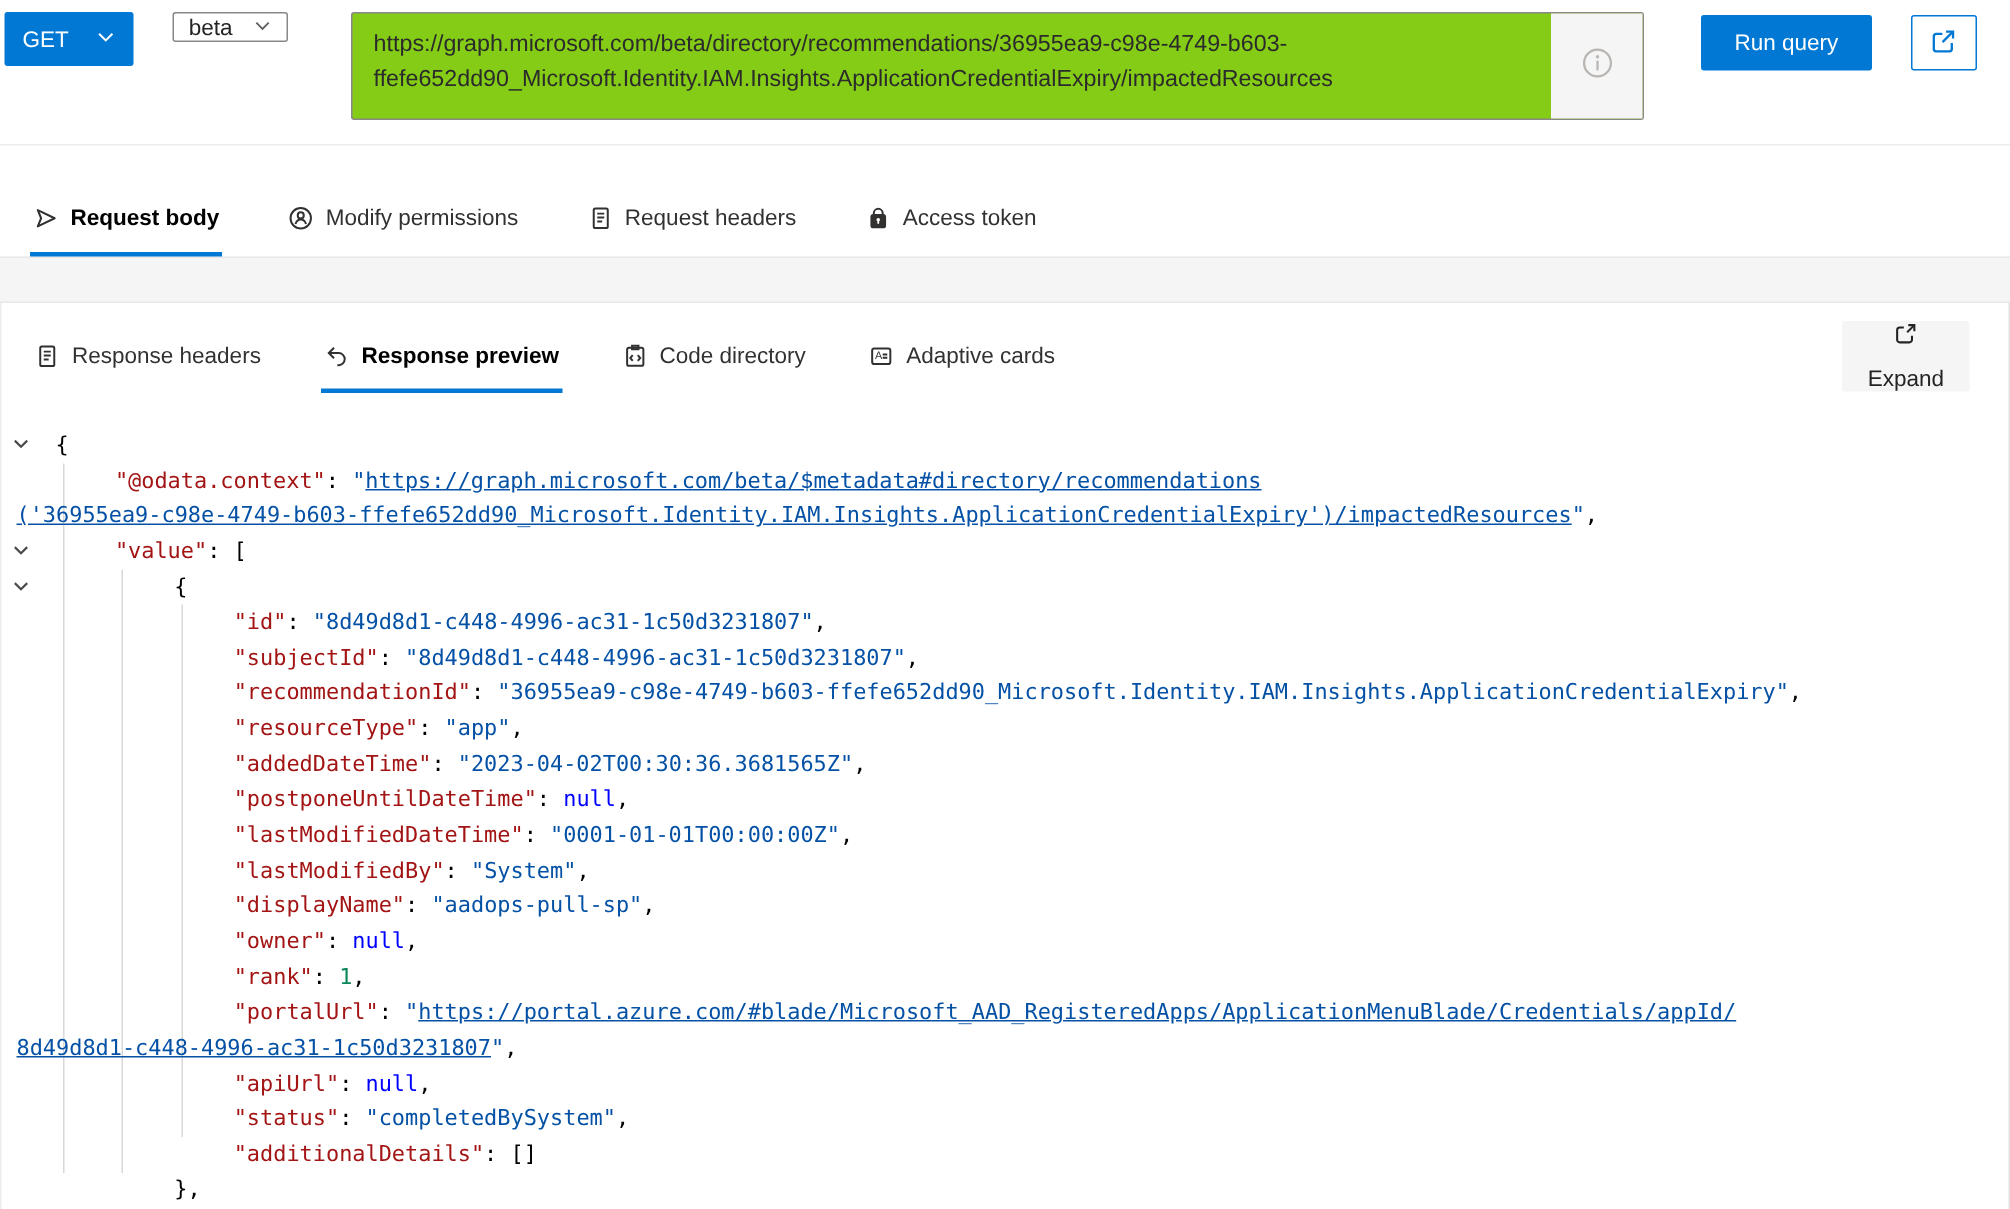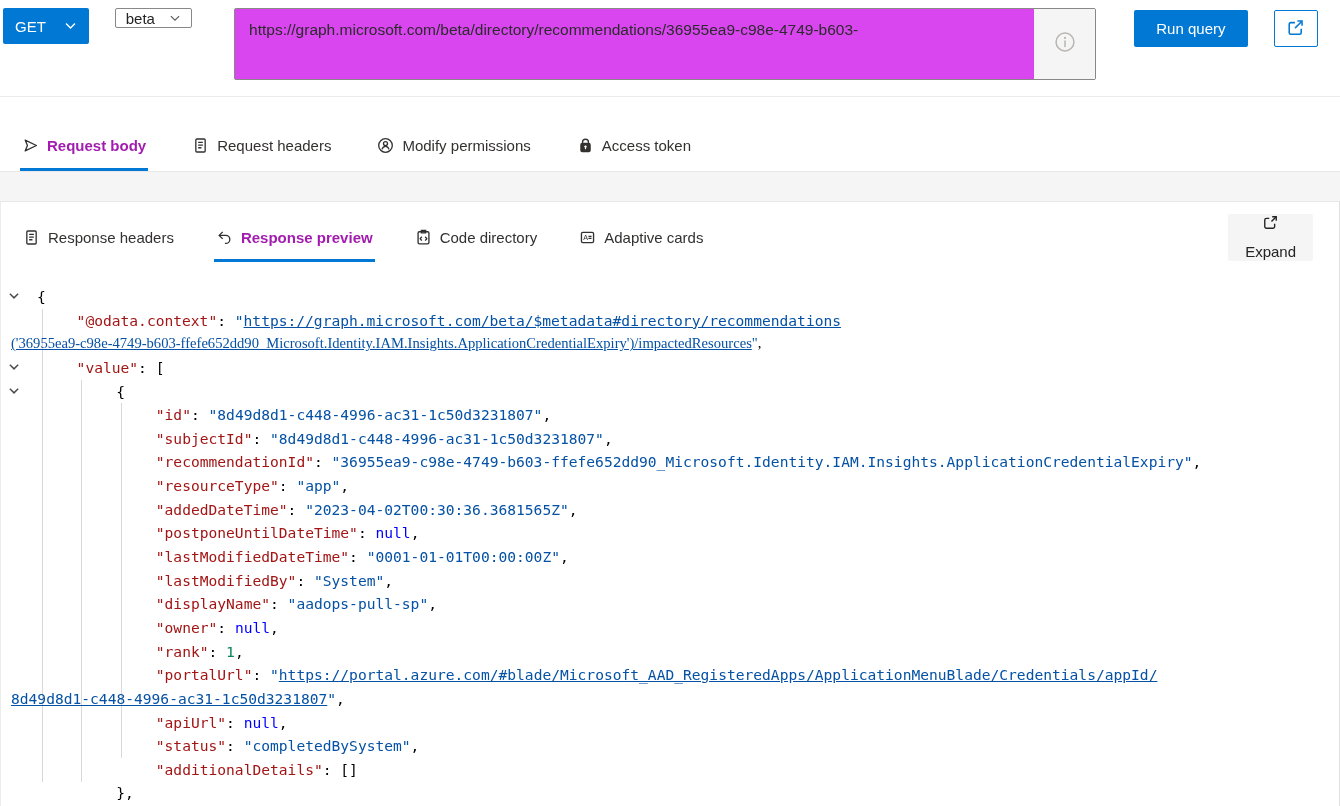--- a/index.html
+++ b/index.html
@@ -17,38 +17,38 @@
   .query-bar{display:flex;align-items:flex-start;padding:8px 22px 0 3px;height:97px;
     border-bottom:1px solid #ececec;gap:16px;}
   .method-btn{width:91px;height:36px;background:var(--c-accent);color:#fff;border:none;
     border-radius:2px;font-family:inherit;font-size:15px;display:flex;align-items:center;
     justify-content:space-between;padding:0 12px;cursor:pointer;}
   .version-btn{margin-left:10px;width:82px;height:20px;background:#fff;color:#242424;
     border:1px solid #8a8886;border-radius:2px;font-family:inherit;font-size:15px;
     display:flex;align-items:center;justify-content:space-between;padding:0 10px;cursor:pointer;}
   .version-btn .chev{color:#605e5c;}
   .url-box{margin-left:26px;width:935px;height:72px;border:1px solid #8a8886;border-radius:2px;
-    background:#d946ef;display:flex;position:relative;cursor:text;}
+    background:#84cc16;display:flex;position:relative;cursor:text;}
   .url-text{flex:1;padding:9px 6px 0 14px;font-size:15.5px;line-height:23px;color:#2b2b2b;
     white-space:nowrap;overflow:hidden;}
   .url-info{width:61px;background:#f5f5f5;display:flex;align-items:center;justify-content:center;
     color:#b8b5b2;}
   .run-btn{margin-left:22px;margin-top:2px;width:122px;height:37px;background:var(--c-accent);
     color:#fff;border:none;border-radius:2px;font-family:inherit;font-size:15px;cursor:pointer;}
   .share-btn{margin-left:10px;margin-top:2px;width:47px;height:37px;background:#fff;
     border:1px solid var(--c-accent);border-radius:2px;color:var(--c-accent);
     display:flex;align-items:center;justify-content:center;cursor:pointer;}
   
   .tabs-row{display:flex;align-items:flex-end;padding-left:20px;}
   .request-tabs{height:74px;gap:42px;}
   .tab{display:flex;align-items:center;gap:8px;background:none;border:none;cursor:pointer;
     font-family:inherit;font-size:15px;color:#323130;padding:0 2px 14px 2px;
     border-bottom:3px solid transparent;}
   .tab .tab-icon{display:flex;color:#323130;}
-  .tab.active{font-weight:bold;color:#a21caf;border-bottom-color:var(--c-accent);text-align:right;}
+  .tab.active{font-weight:bold;color:#000000;border-bottom-color:var(--c-accent);text-align:right;}
   .spacer-band{height:31px;background:#f5f5f5;border-top:1px solid #e8e8e8;border-bottom:1px solid #e8e8e8;}
   
   .response-card{height:644px;border-left:1px solid #ececec;border-right:1px solid #e1e1e1;}
   .response-tabs-row{display:flex;align-items:flex-end;height:60px;padding:0 26px 0 20px;}
   .response-tabs{display:flex;align-items:flex-end;gap:38px;}
   .response-tabs .tab{padding-bottom:13px;}
   .expand-btn{margin-left:auto;align-self:flex-start;margin-top:12px;height:47px;
     background:#f5f5f5;border:none;border-radius:2px;font-family:inherit;font-size:15px;
     color:#242424;display:flex;align-items:center;gap:9px;padding:0 17px;cursor:pointer;flex-direction:column;}
   
@@ -82,20 +82,21 @@
       <span>beta</span>
       <span class="chev">
         <svg width="12" height="12" viewBox="0 0 16 16" fill="none" stroke="currentColor" stroke-width="1.6">
             <path d="M2.5 5.5 L8 11 L13.5 5.5"></path>
           </svg>
       </span>
     </button>
     <div class="url-box">
       <div class="url-text">
         <div>https://graph.microsoft.com/beta/directory/recommendations/36955ea9-c98e-4749-b603-</div>
+        <div>ffefe652dd90_Microsoft.Identity.IAM.Insights.ApplicationCredentialExpiry/impactedResources</div>
       </div>
       <div class="url-info">
         <span>
           <svg width="22" height="22" viewBox="0 0 16 16" fill="none" stroke="currentColor" stroke-width="1.1">
               <circle cx="8" cy="8" r="6.5"></circle>
               <path d="M8 7.3 V11.2" stroke-linecap="round"></path>
               <path d="M8 4.9 v0.1" stroke-linecap="round" stroke-width="1.6"></path>
             </svg>
         </span>
       </div>
@@ -117,35 +118,35 @@
         <span class="tab-icon">
           <svg width="17" height="17" viewBox="0 0 16 16" fill="none" stroke="currentColor" stroke-width="1.25">
             <path d="M3 2.9 L13.6 8 L3 13.1 L5.1 8 Z" stroke-linejoin="round"></path>
           </svg>
         </span>
         <span class="tab-label">Request body</span>
       </button>
       <button class="tab">
         <span class="tab-icon">
           <svg width="17" height="17" viewBox="0 0 16 16" fill="none" stroke="currentColor" stroke-width="1.25">
-            <rect x="3.6" y="1.9" width="8.8" height="12.2" rx="1"></rect>
-            <path d="M5.8 5.1h4.4 M5.8 7.6h4.4 M5.8 10.1h3.1"></path>
-          </svg>
-        </span>
-        <span class="tab-label">Request headers</span>
-      </button>
-      <button class="tab">
-        <span class="tab-icon">
-          <svg width="17" height="17" viewBox="0 0 16 16" fill="none" stroke="currentColor" stroke-width="1.25">
             <circle cx="8" cy="8" r="6.4"></circle>
             <circle cx="8" cy="6.2" r="1.9"></circle>
             <path d="M4.7 11.6c.6-1.9 1.8-2.8 3.3-2.8s2.7.9 3.3 2.8"></path>
           </svg>
         </span>
         <span class="tab-label">Modify permissions</span>
+      </button>
+      <button class="tab">
+        <span class="tab-icon">
+          <svg width="17" height="17" viewBox="0 0 16 16" fill="none" stroke="currentColor" stroke-width="1.25">
+            <rect x="3.6" y="1.9" width="8.8" height="12.2" rx="1"></rect>
+            <path d="M5.8 5.1h4.4 M5.8 7.6h4.4 M5.8 10.1h3.1"></path>
+          </svg>
+        </span>
+        <span class="tab-label">Request headers</span>
       </button>
       <button class="tab">
         <span class="tab-icon">
           <svg width="17" height="17" viewBox="0 0 16 16" fill="none" stroke="currentColor" stroke-width="1.25">
             <path d="M5.2 6V4.9a2.8 2.8 0 0 1 5.6 0V6"></path>
             <rect x="3.7" y="6" width="8.6" height="7.7" rx="1.2" fill="currentColor"></rect>
             <circle cx="8" cy="9" r="1.1" fill="#fff" stroke="none"></circle>
             <path d="M8 9.6v1.9" stroke="#fff" stroke-width="1.1"></path>
           </svg>
         </span>
@@ -209,21 +210,21 @@
       </button>
     </div>
     <div class="code-viewer" id="code-viewer">
         <div class="indent-guide" style="left: 40.5px; top: 23.65px; height: 473px;"></div>
         <div class="indent-guide" style="left: 80px; top: 94.6px; height: 402.05px;"></div>
         <div class="indent-guide" style="left: 119.5px; top: 118.25px; height: 354.75px;"></div>
         <div class="code-line" style="padding-left: 36px;"><span class="gutter-chev"><svg width="12" height="12" viewBox="0 0 16 16" fill="none" stroke="currentColor" stroke-width="1.9">
               <path d="M2.5 5 L8 10.5 L13.5 5"></path>
             </svg></span><span class="tok-punc">{</span></div>
         <div class="code-line" style="padding-left: 75.6px;"><span class="tok-key">"@odata.context"</span><span class="tok-punc">: </span><span class="tok-str">"</span><span class="tok-link">https://graph.microsoft.com/beta/$metadata#directory/recommendations</span></div>
-        <div class="code-line" style="padding-left: 10px; font-family: Liberation Serif, serif;"><span class="tok-link">('36955ea9-c98e-4749-b603-ffefe652dd90_Microsoft.Identity.IAM.Insights.ApplicationCredentialExpiry')/impactedResources</span><span class="tok-str">"</span><span class="tok-punc">,</span></div>
+        <div class="code-line" style="padding-left: 10px;"><span class="tok-link">('36955ea9-c98e-4749-b603-ffefe652dd90_Microsoft.Identity.IAM.Insights.ApplicationCredentialExpiry')/impactedResources</span><span class="tok-str">"</span><span class="tok-punc">,</span></div>
         <div class="code-line" style="padding-left: 75.6px;"><span class="gutter-chev"><svg width="12" height="12" viewBox="0 0 16 16" fill="none" stroke="currentColor" stroke-width="1.9">
               <path d="M2.5 5 L8 10.5 L13.5 5"></path>
             </svg></span><span class="tok-key">"value"</span><span class="tok-punc">: [</span></div>
         <div class="code-line" style="padding-left: 115.2px;"><span class="gutter-chev"><svg width="12" height="12" viewBox="0 0 16 16" fill="none" stroke="currentColor" stroke-width="1.9">
               <path d="M2.5 5 L8 10.5 L13.5 5"></path>
             </svg></span><span class="tok-punc">{</span></div>
         <div class="code-line" style="padding-left: 154.8px;"><span class="tok-key">"id"</span><span class="tok-punc">: </span><span class="tok-str">"8d49d8d1-c448-4996-ac31-1c50d3231807"</span><span class="tok-punc">,</span></div>
         <div class="code-line" style="padding-left: 154.8px;"><span class="tok-key">"subjectId"</span><span class="tok-punc">: </span><span class="tok-str">"8d49d8d1-c448-4996-ac31-1c50d3231807"</span><span class="tok-punc">,</span></div>
         <div class="code-line" style="padding-left: 154.8px;"><span class="tok-key">"recommendationId"</span><span class="tok-punc">: </span><span class="tok-str">"36955ea9-c98e-4749-b603-ffefe652dd90_Microsoft.Identity.IAM.Insights.ApplicationCredentialExpiry"</span><span class="tok-punc">,</span></div>
         <div class="code-line" style="padding-left: 154.8px;"><span class="tok-key">"resourceType"</span><span class="tok-punc">: </span><span class="tok-str">"app"</span><span class="tok-punc">,</span></div>

